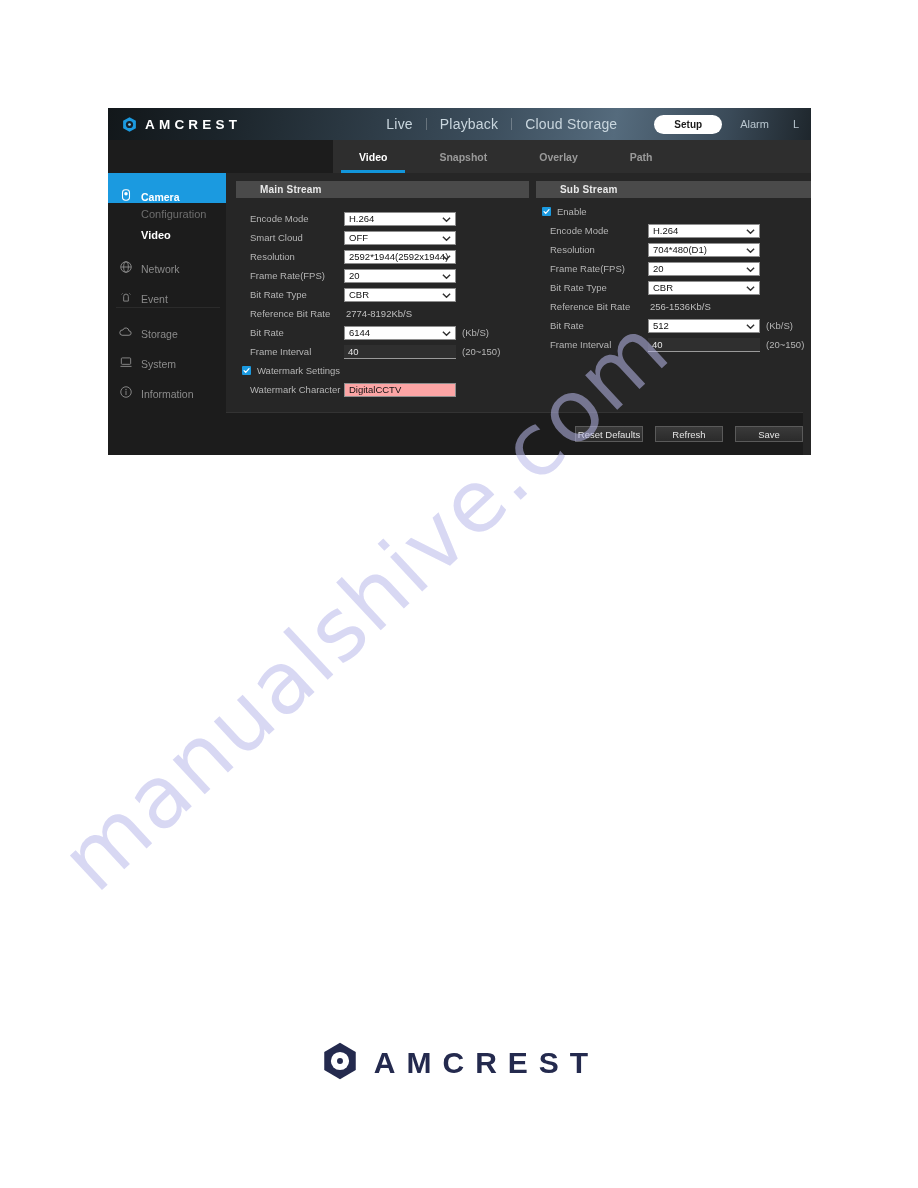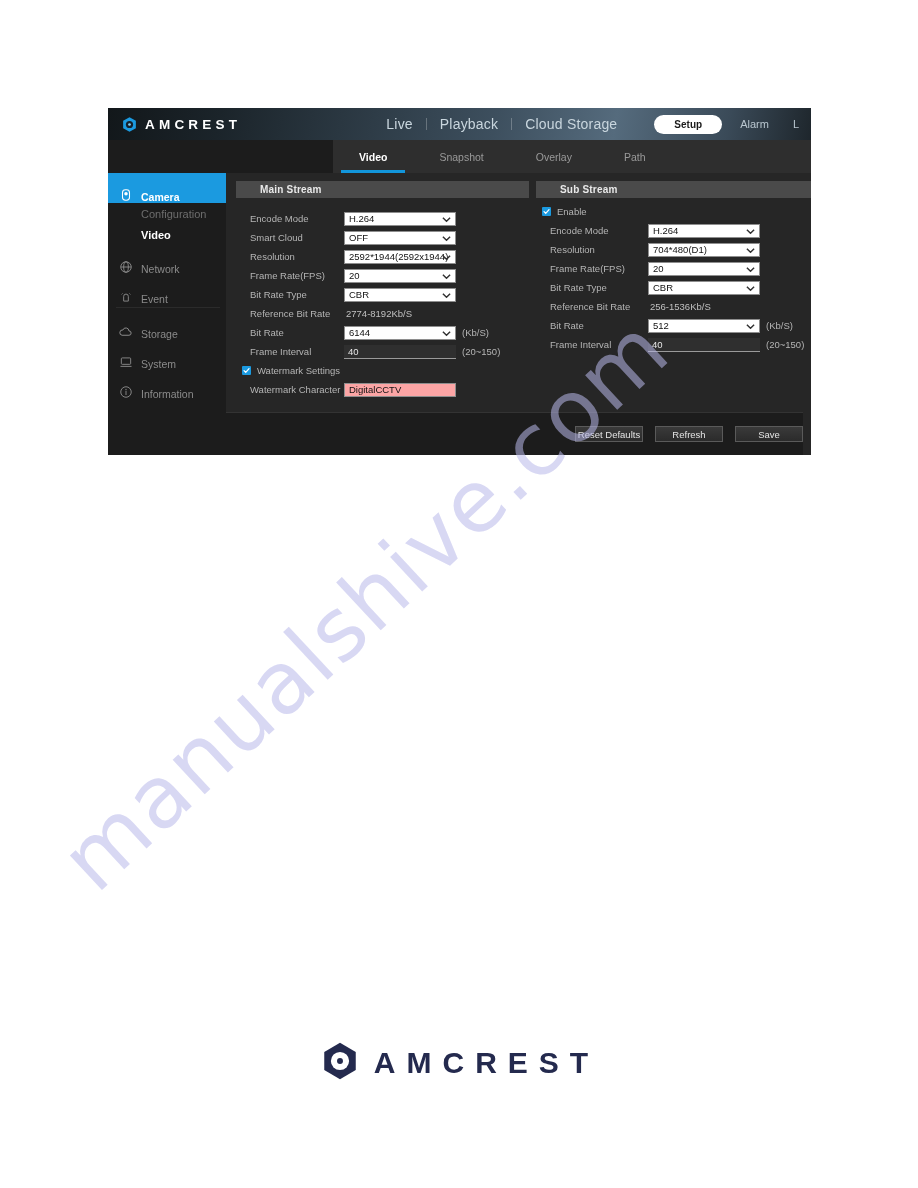--- a/index.html
+++ b/index.html
@@ -122,20 +122,21 @@
   }
   .tab {
     color: #9a9a9a;
     font-size: 10.5px;
     height: 100%;
     display: flex;
     align-items: center;
     padding: 0 26px;
     position: relative;
     white-space: nowrap;
+    font-weight: bold;
   }
   .tab.active {
     color: #ffffff;
     font-weight: 700;
   }
   .tab.active::after {
     content: "";
     position: absolute;
     left: 8px;
     right: 8px;

